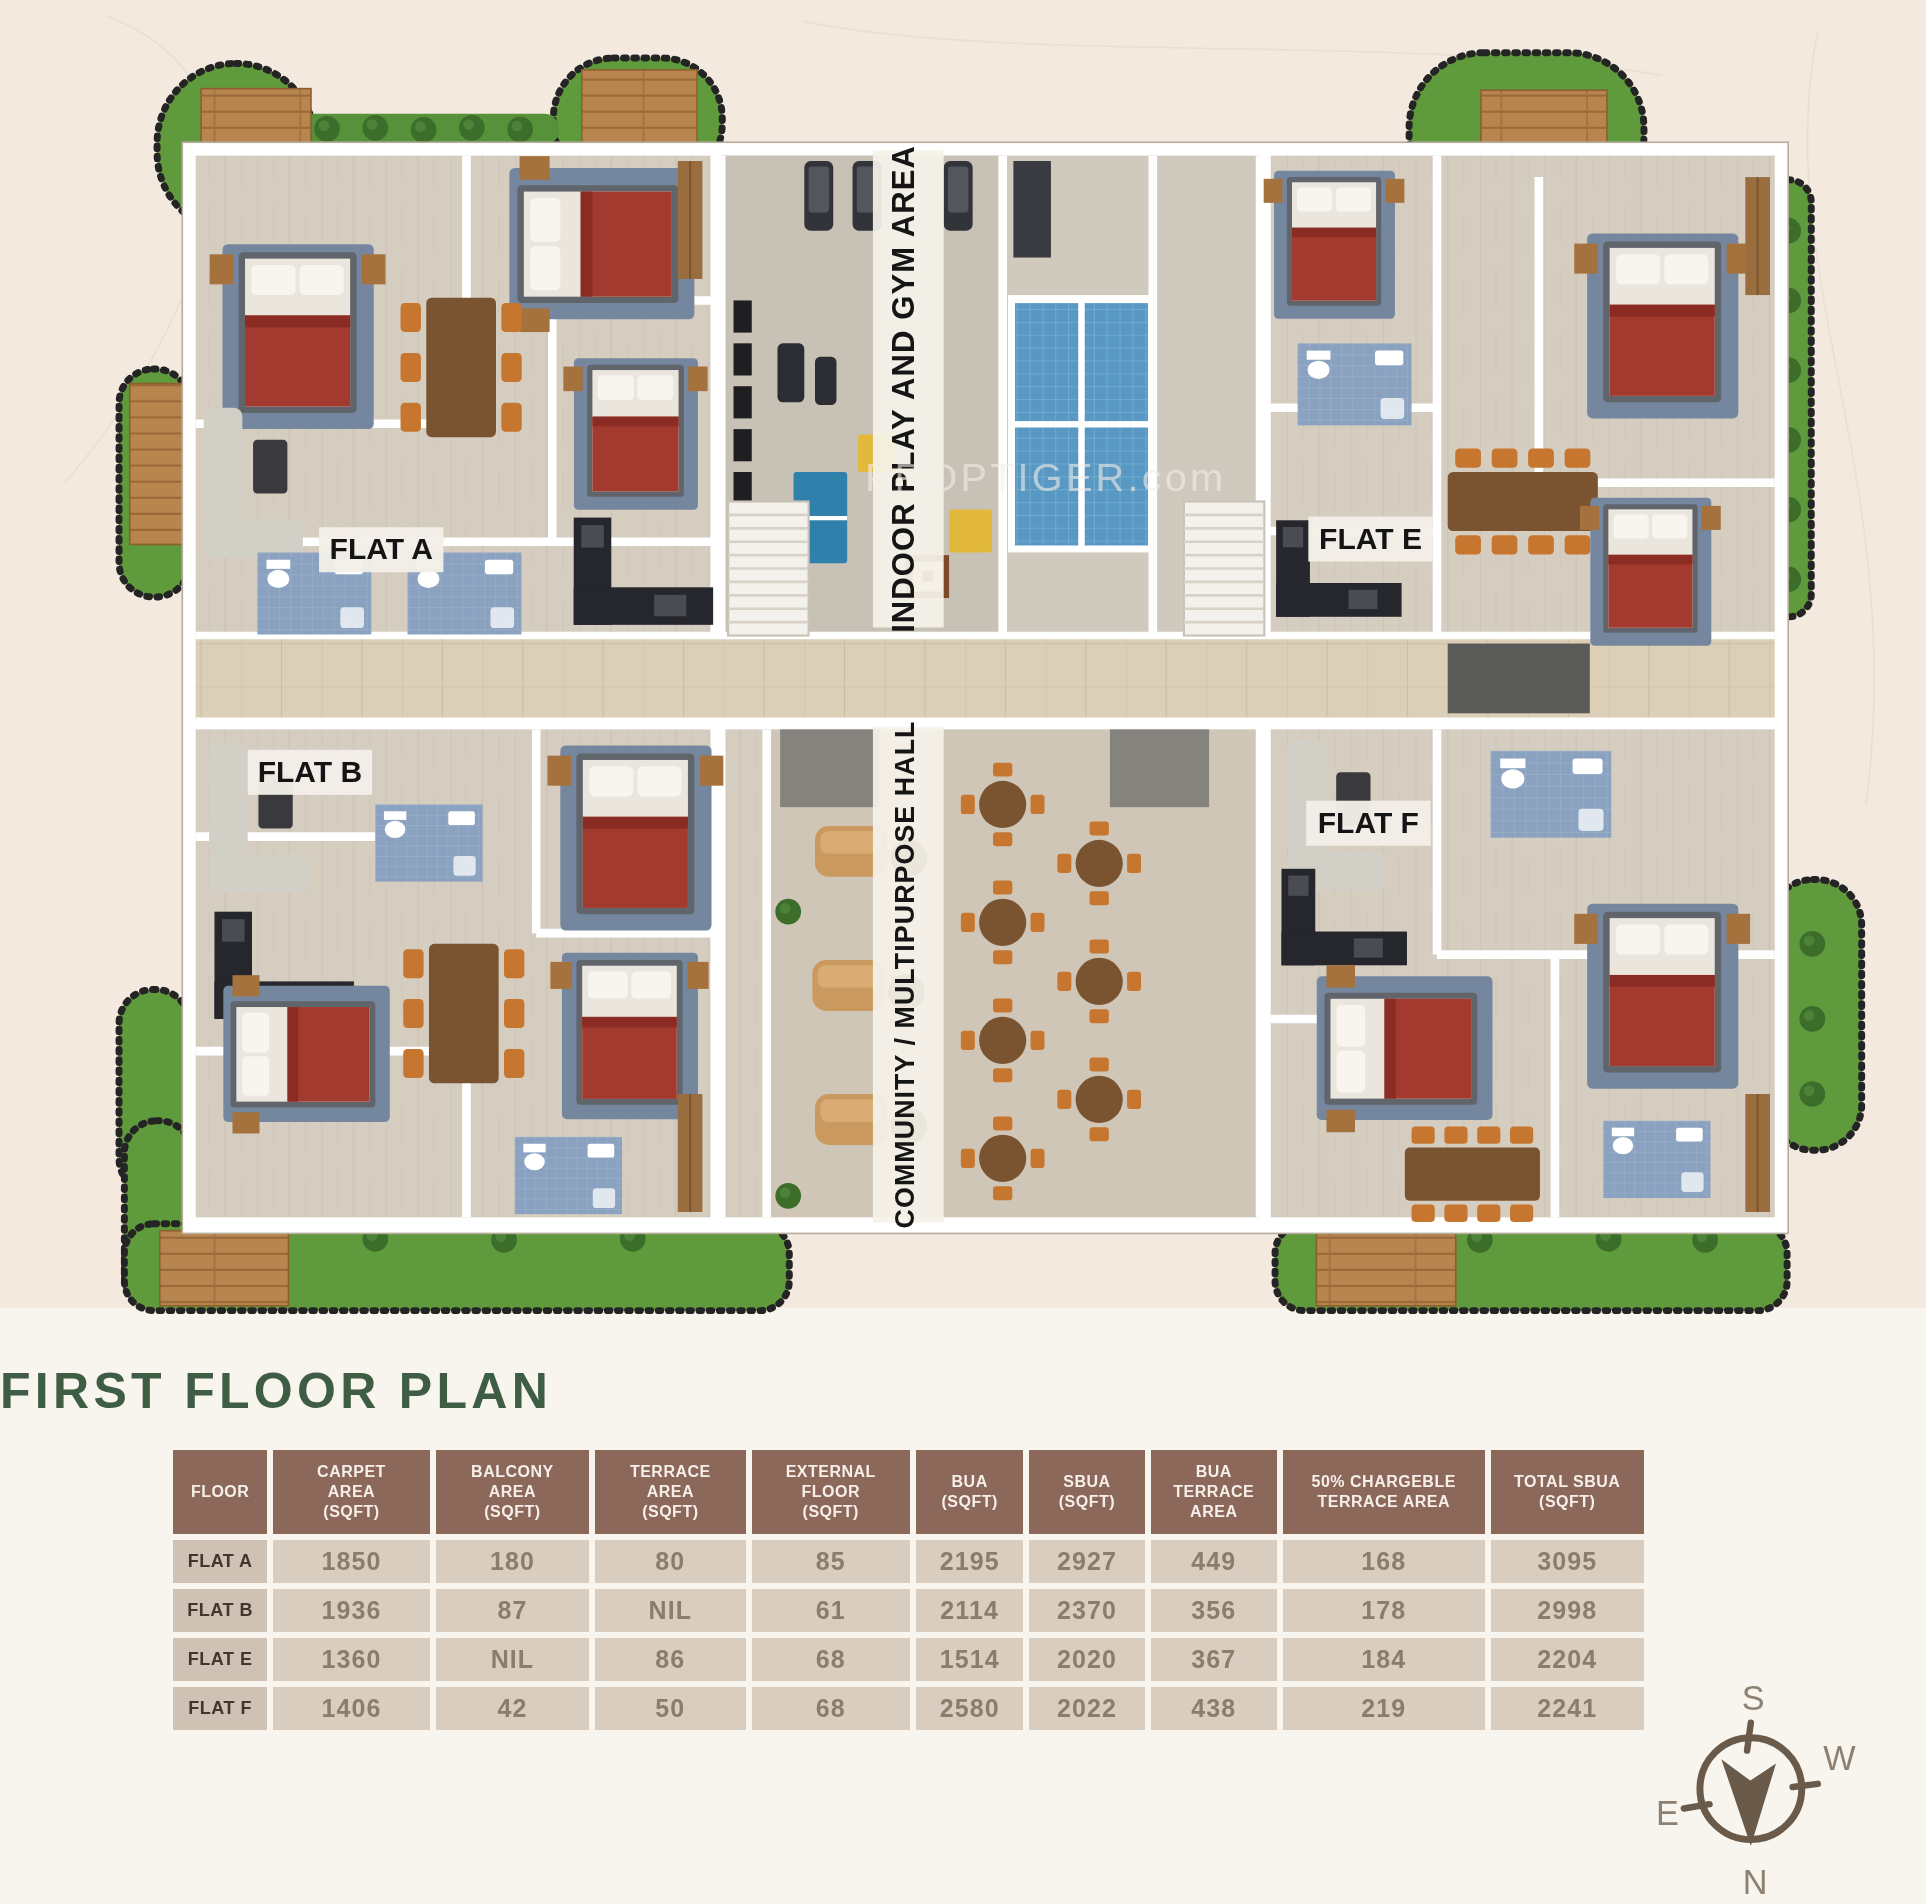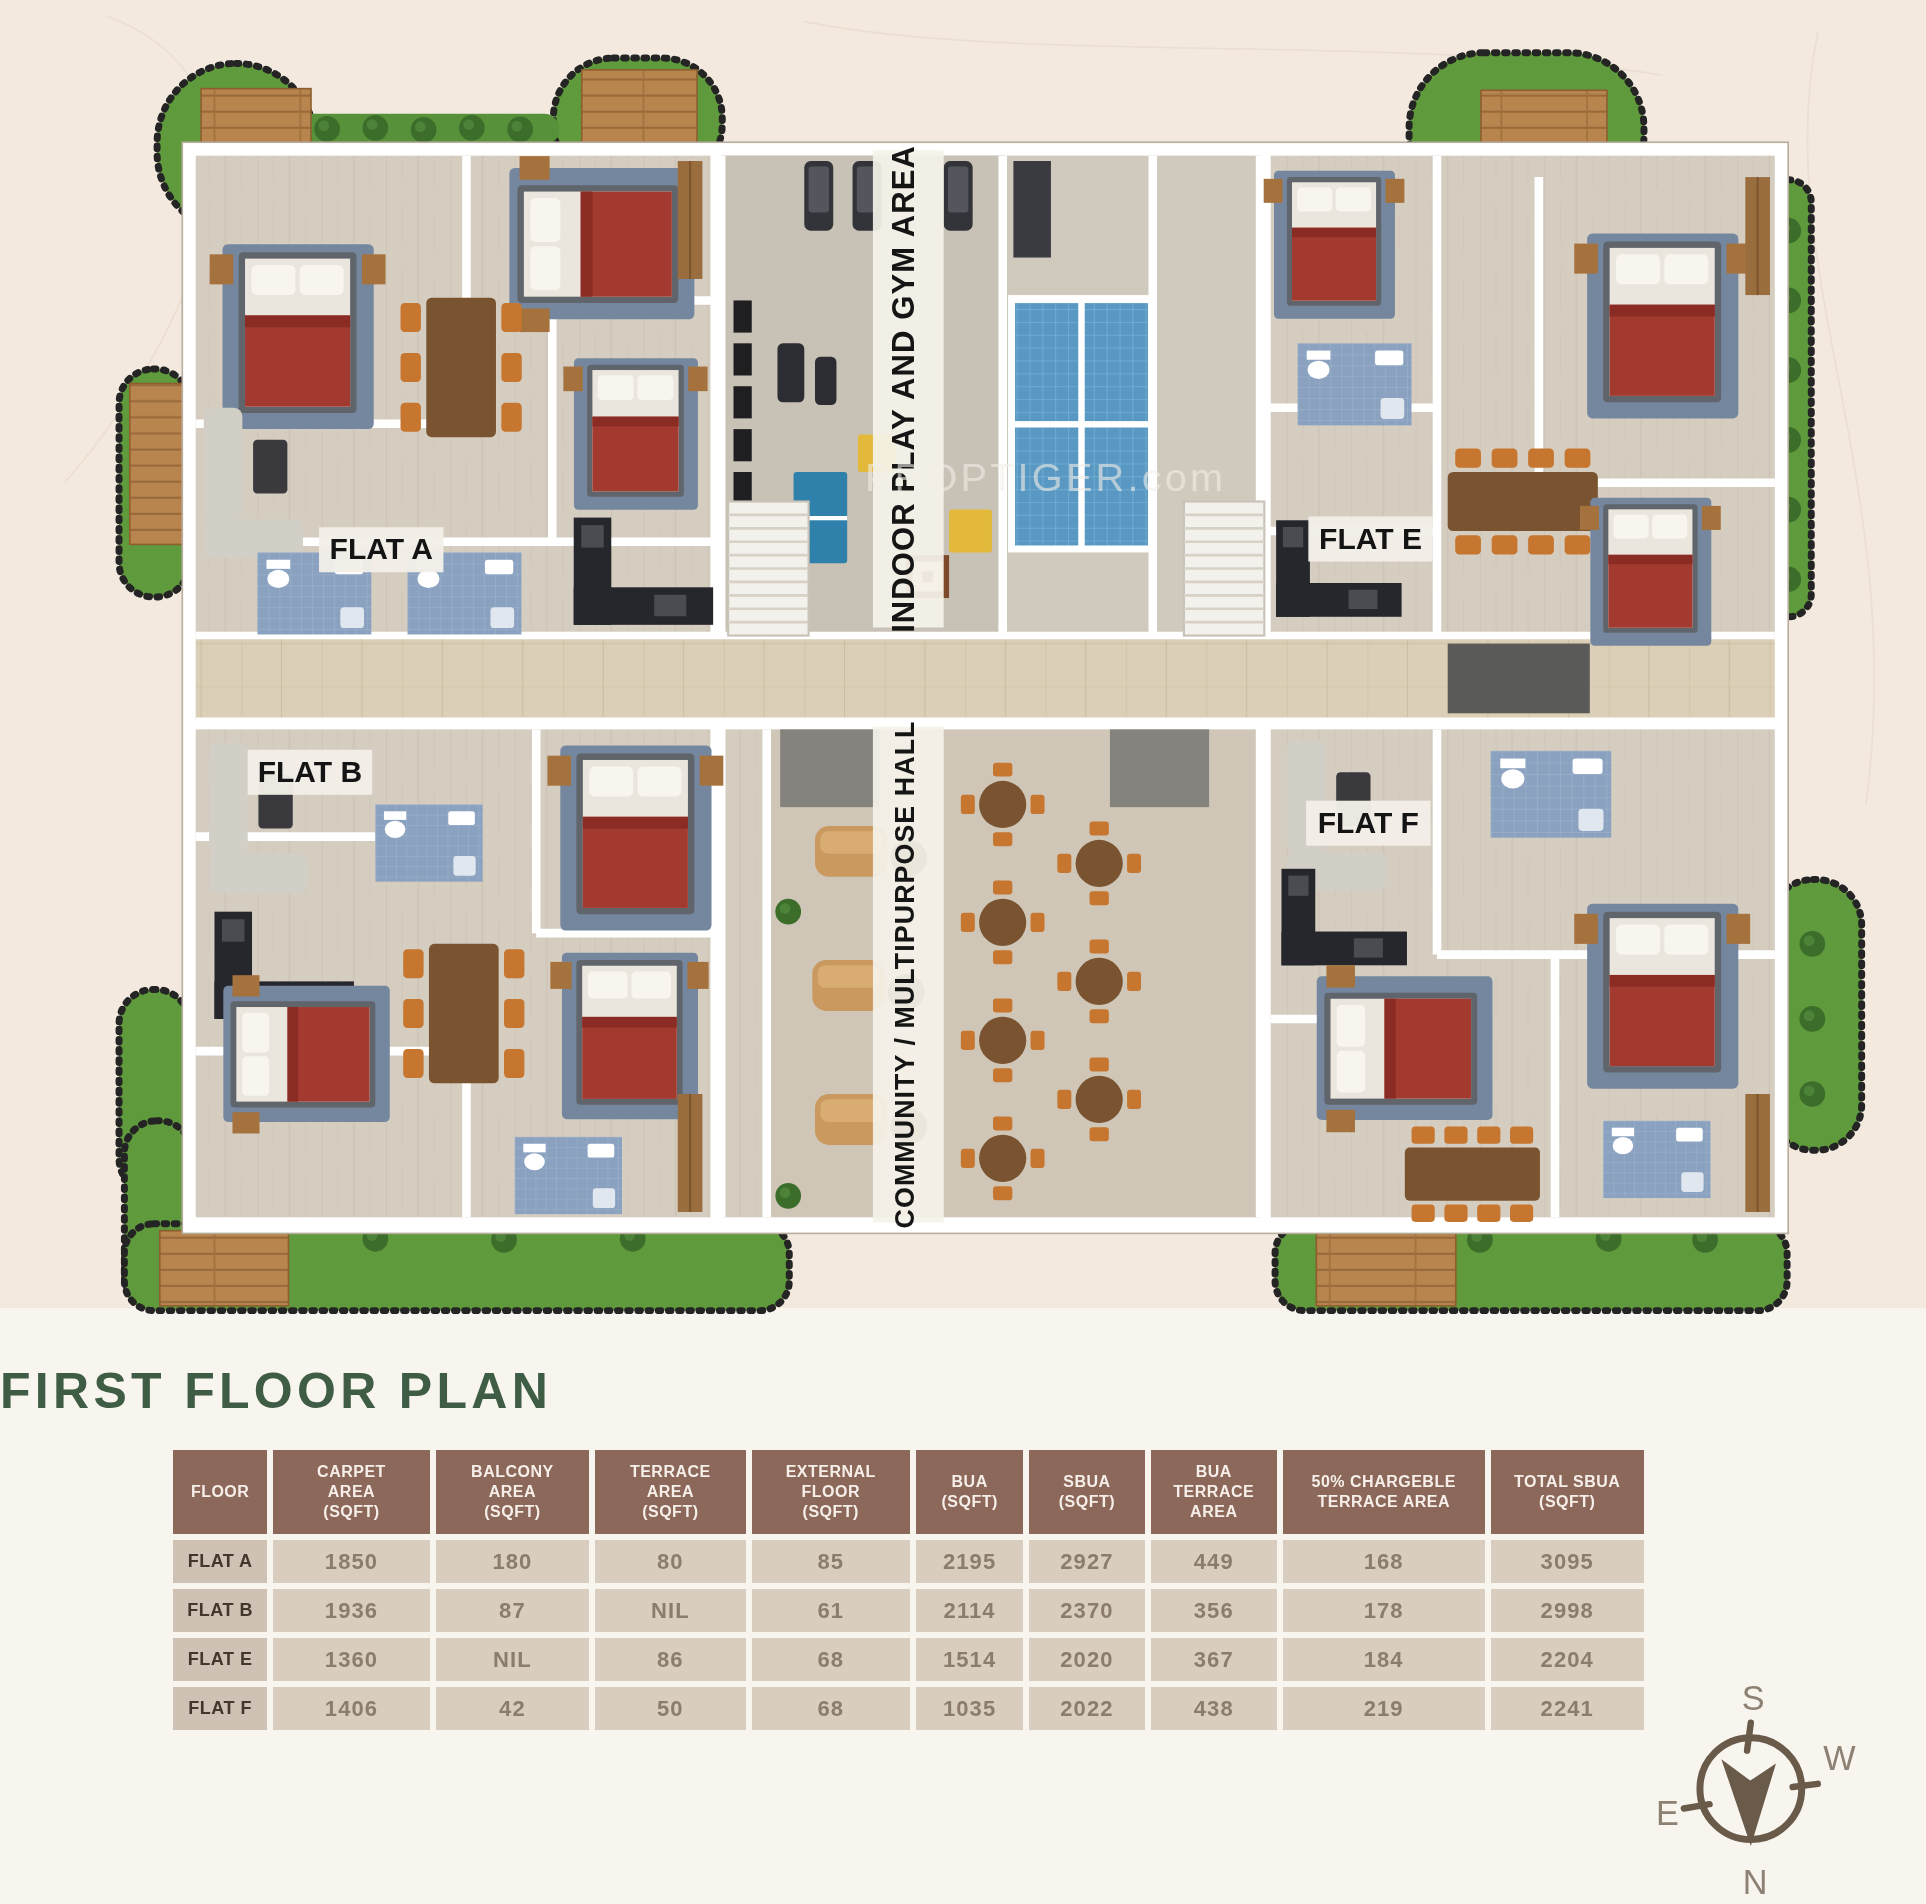--- a/index.html
+++ b/index.html
@@ -9,21 +9,21 @@
   svg.plan{position:absolute;left:0;top:0;}
   .page-title{position:absolute;left:0;top:1362px;width:1812px;
     font-size:50px;font-weight:600;letter-spacing:4.3px;color:#3f5d45;}
   table.area-table{position:absolute;left:167px;top:1444px;width:1483px;
     table-layout:fixed;border-collapse:separate;border-spacing:6.4px;}
   table.area-table th,table.area-table td{text-align:center;vertical-align:middle;}
   table.area-table thead th{background:#8c685a;color:#f6efe9;font-size:16px;font-weight:600;
     letter-spacing:0.5px;line-height:1.25;white-space:pre-line;height:78px;padding:3.2px 1.1px;}
   table.area-table tbody th{background:#cfc1b3;color:#43362d;font-size:18px;font-weight:bold;
     letter-spacing:0.5px;height:41px;}
-  table.area-table tbody td{background:#d9cdc0;color:#8b7c6e;font-size:22px;font-weight:600;
+  table.area-table tbody td{background:#d9cdc0;color:#8b7c6e;font-size:25px;font-weight:600;
     letter-spacing:1.1px;height:41px;}
   .compass{position:absolute;left:1641px;top:1684px;}
   .vein{stroke:#e9dccd;stroke-width:3;fill:none;opacity:.8;}
 </style>
 </head>
 <body>
 
 <div class="page">
   <div class="lower-bg"></div>
 
@@ -412,21 +412,21 @@
         <td>367</td>
         <td>184</td>
         <td>2204</td>
       </tr>
       <tr>
         <th>FLAT F</th>
         <td>1406</td>
         <td>42</td>
         <td>50</td>
         <td>68</td>
-        <td>1035</td>
+        <td>2580</td>
         <td>2022</td>
         <td>438</td>
         <td>219</td>
         <td>2241</td>
       </tr>
     </tbody>
   </table>
 
   <div class="compass">
     <svg width="225" height="220" viewBox="0 0 420 410">

